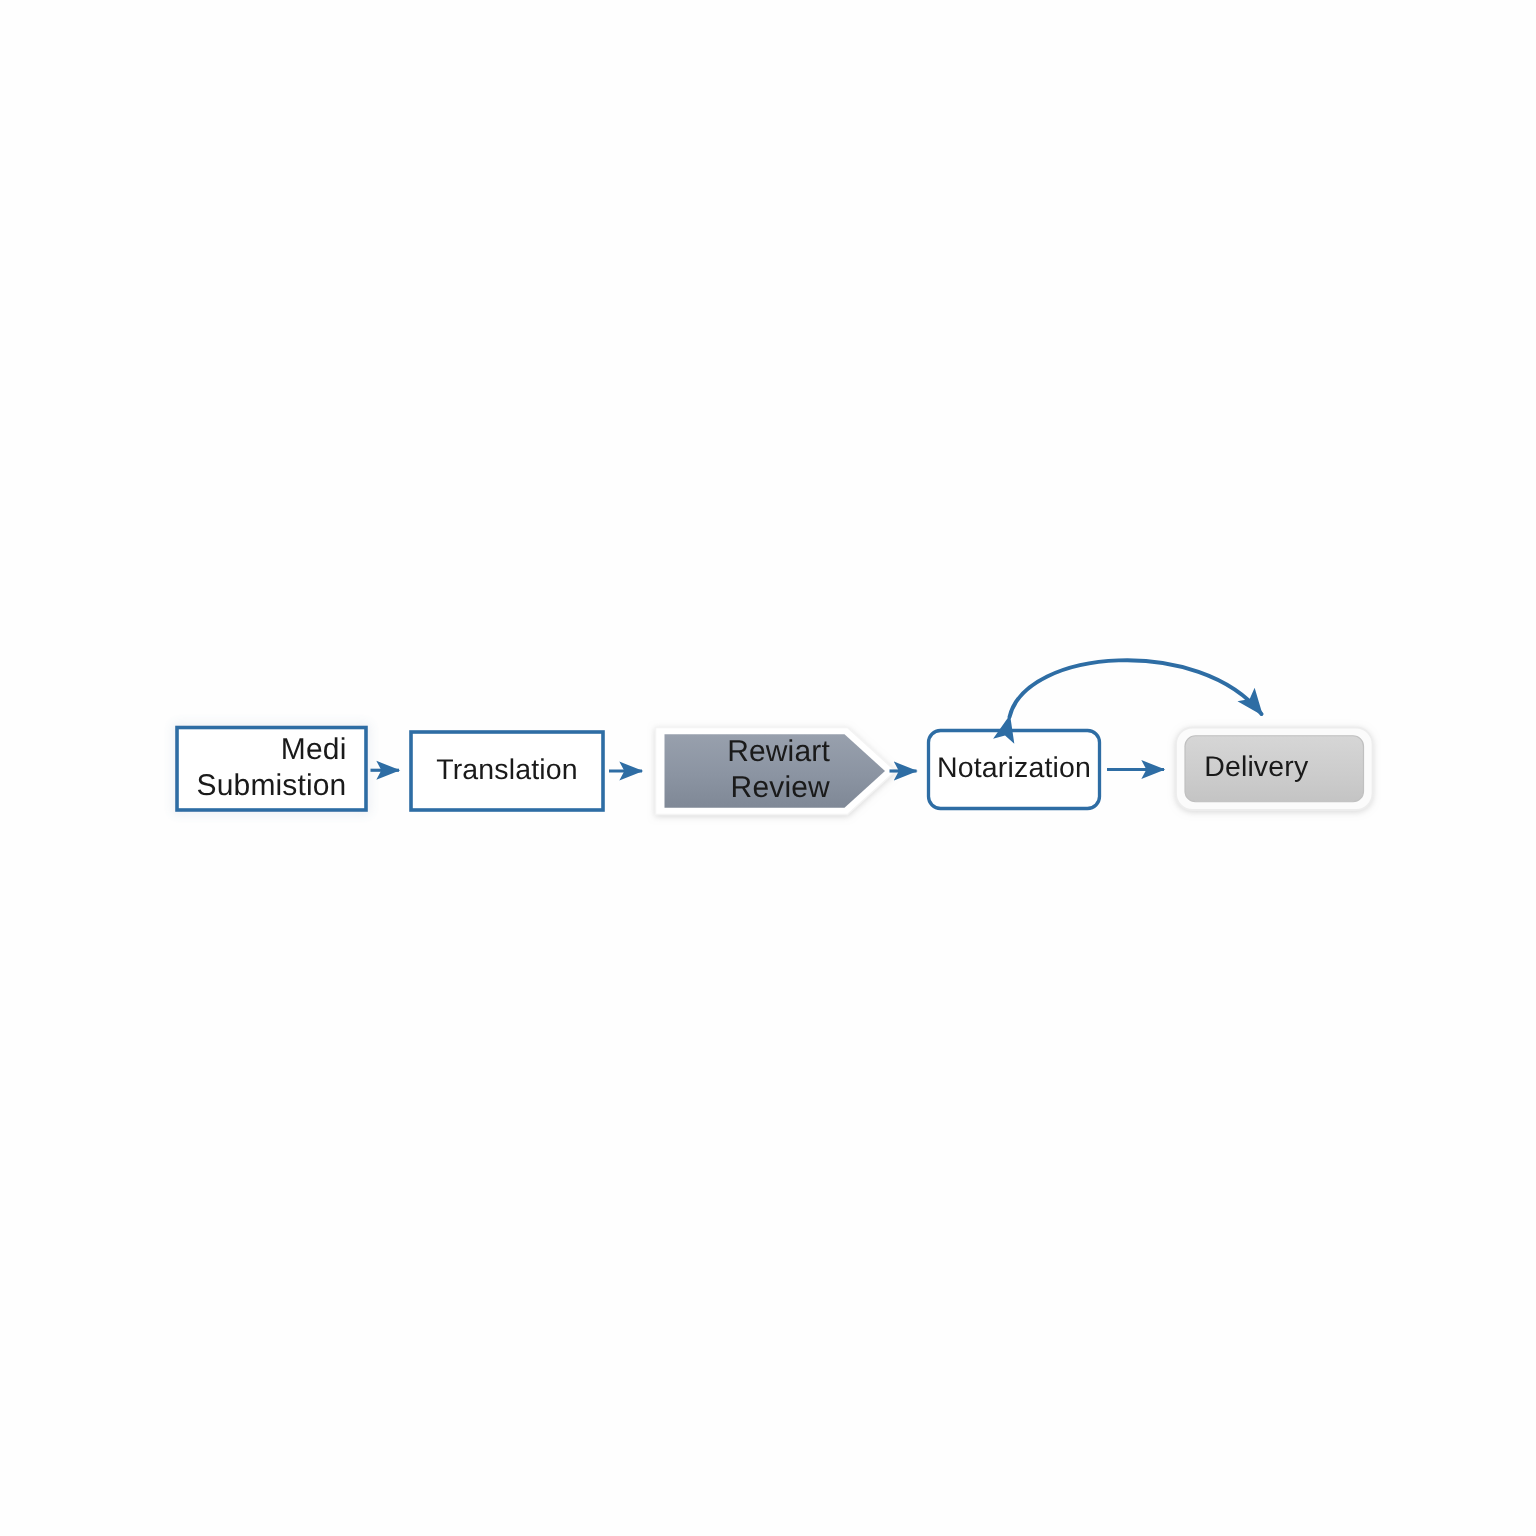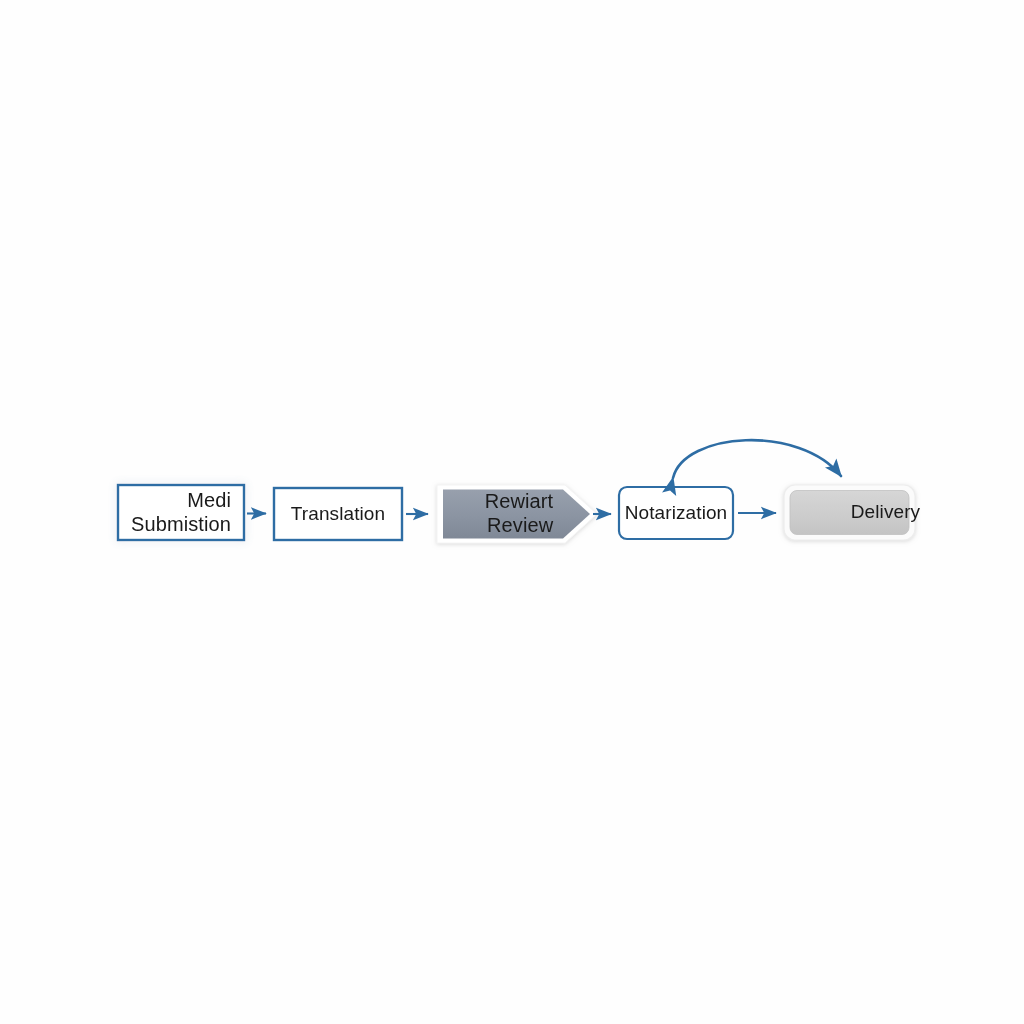--- a/index.html
+++ b/index.html
@@ -135,15 +135,15 @@
   <div class="node-label small" style="left:118px; top:485px; width:126px; height:55px;">Medi
 Submistion</div>
 
   <div class="node-label" style="left:274px; top:488px; width:128px; height:52px;">Translation</div>
 
   <div class="node-label small" style="left:454px; top:489px; width:130px; height:50px;">Rewiart
 Review</div>
 
   <div class="node-label" style="left:619px; top:487px; width:114px; height:52px;">Notarization</div>
 
-  <div class="node-label" style="left:790px; top:490px; width:95px; height:45px;padding-left:48px;">Delivery</div>
+  <div class="node-label" style="left:790px; top:490px; width:95px; height:45px;">Delivery</div>
 
 </div>
 
 </body></html>

